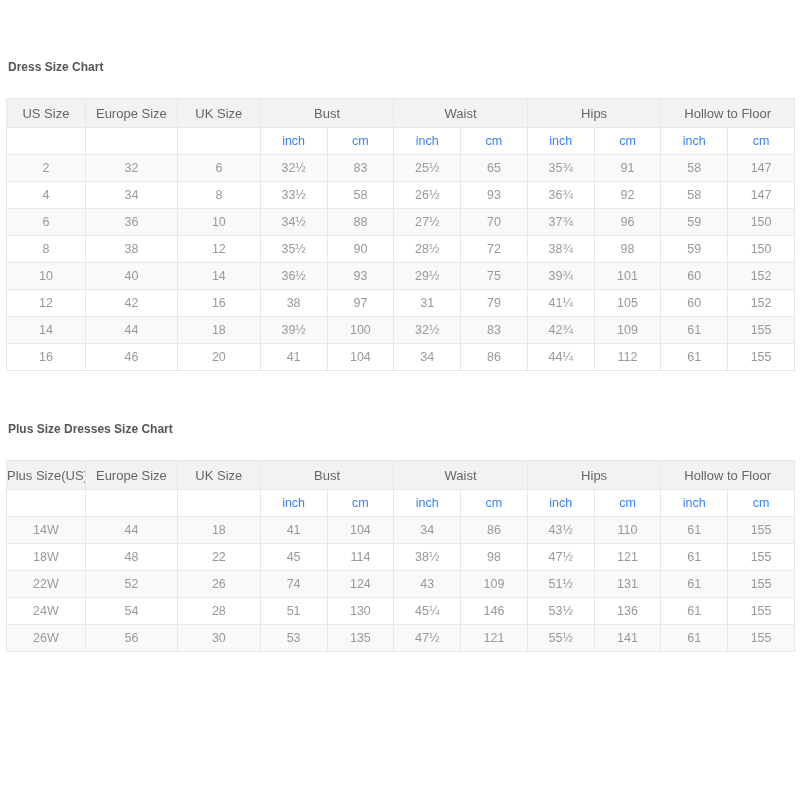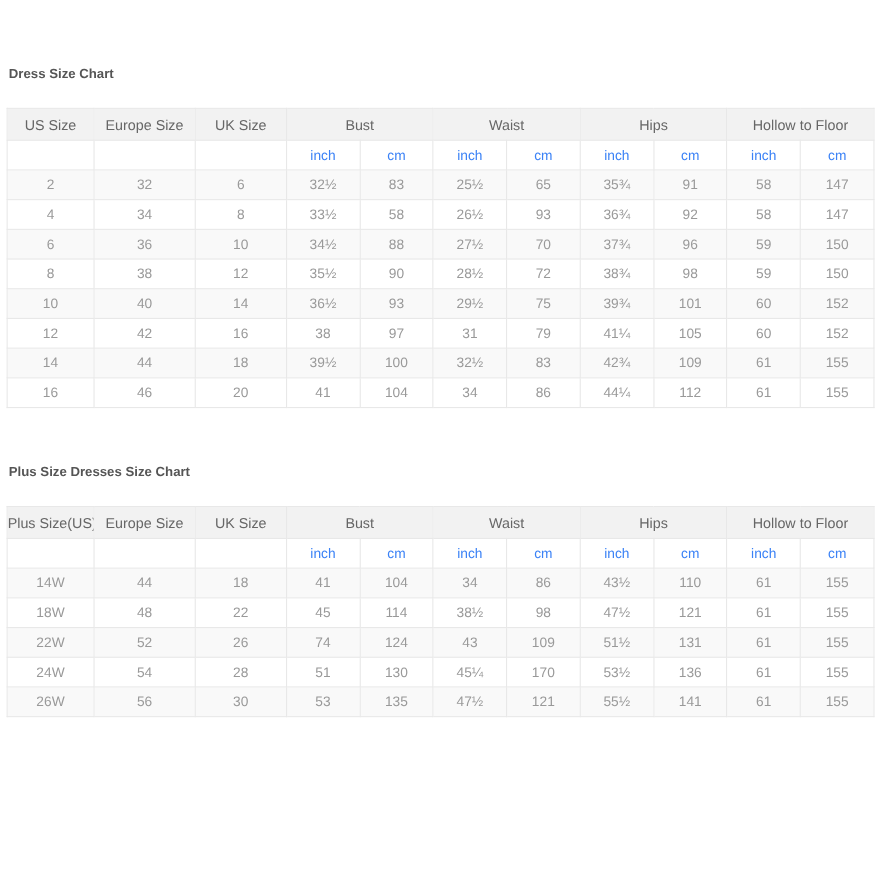--- a/index.html
+++ b/index.html
@@ -297,21 +297,21 @@
             <td>61</td>
             <td>155</td>
           </tr>
           <tr>
             <td>24W</td>
             <td>54</td>
             <td>28</td>
             <td>51</td>
             <td>130</td>
             <td>45¼</td>
-            <td>170</td>
+            <td>146</td>
             <td>53½</td>
             <td>136</td>
             <td>61</td>
             <td>155</td>
           </tr>
           <tr>
             <td>26W</td>
             <td>56</td>
             <td>30</td>
             <td>53</td>

